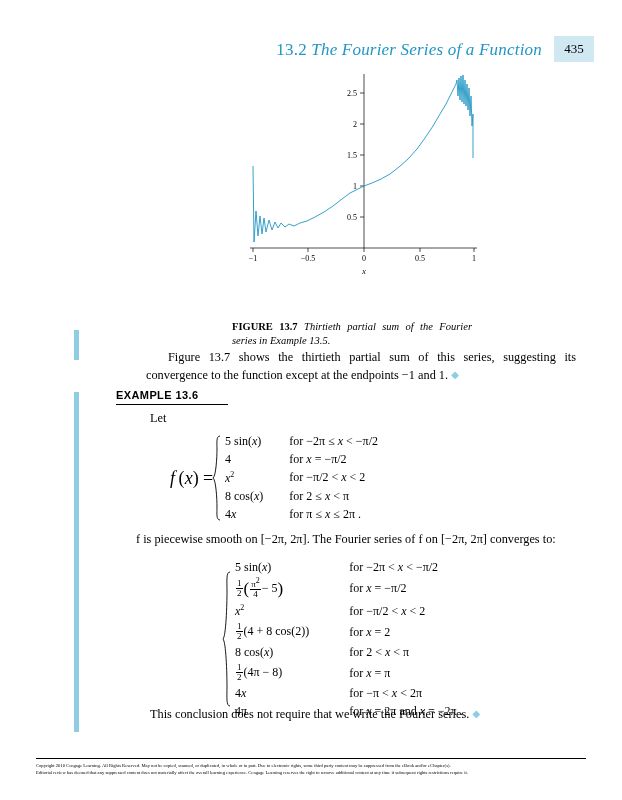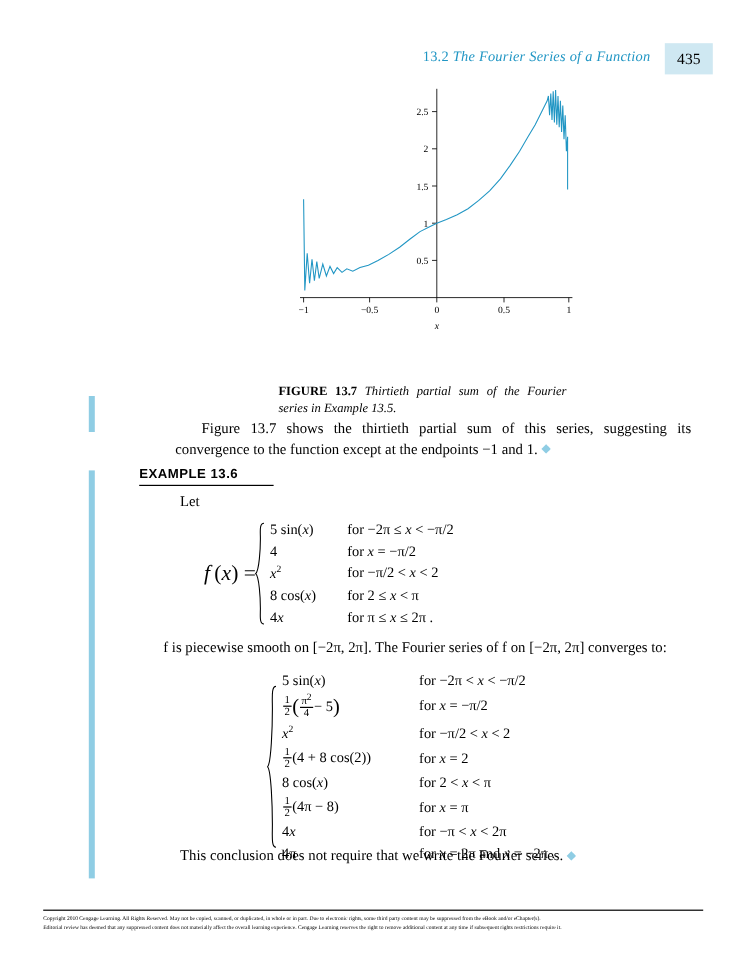--- a/index.html
+++ b/index.html
@@ -29,21 +29,21 @@
     left: 0;
     width: 622px;
     height: 28px;
   }
   .header-title {
     position: absolute;
     right: 80px;
     top: 4px;
     font-family: "Liberation Serif", serif;
     font-style: italic;
-    font-size: 12px;
+    font-size: 17px;
     color: #2196c4;
     white-space: nowrap;
     letter-spacing: 0.2px;
     text-align: right;
   }
   .header-title .sect {
     font-style: normal;
   }
   .page-num-box {
     position: absolute;

